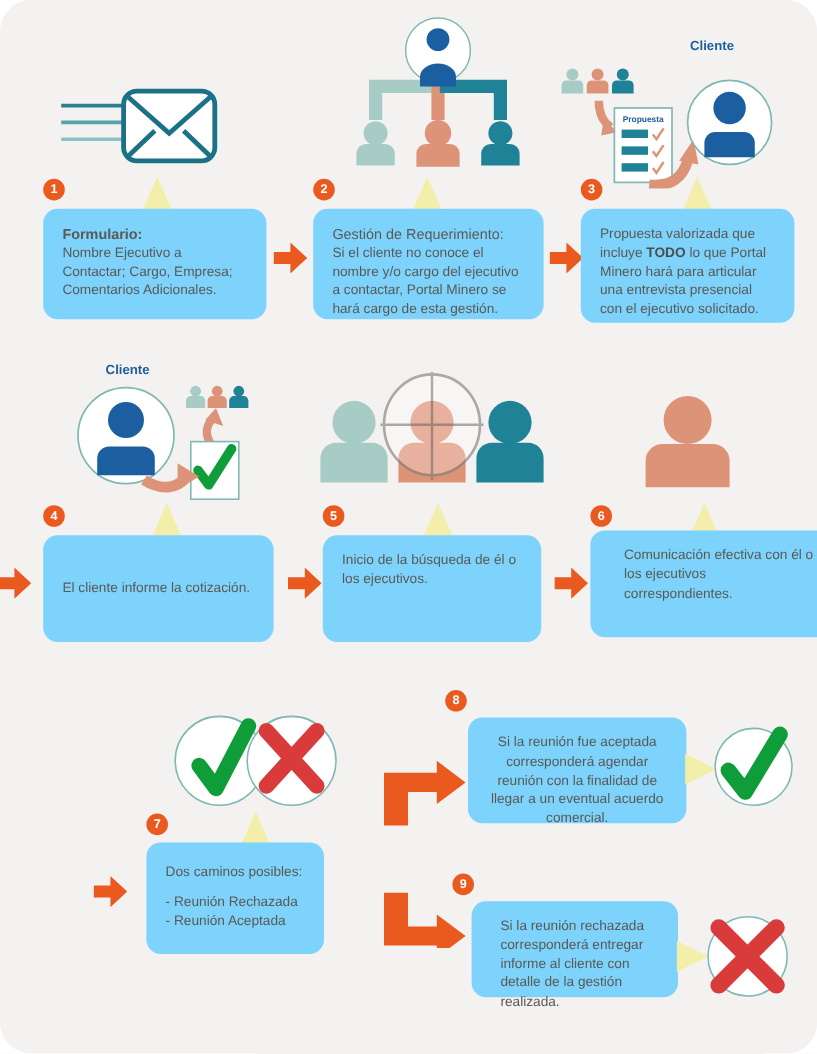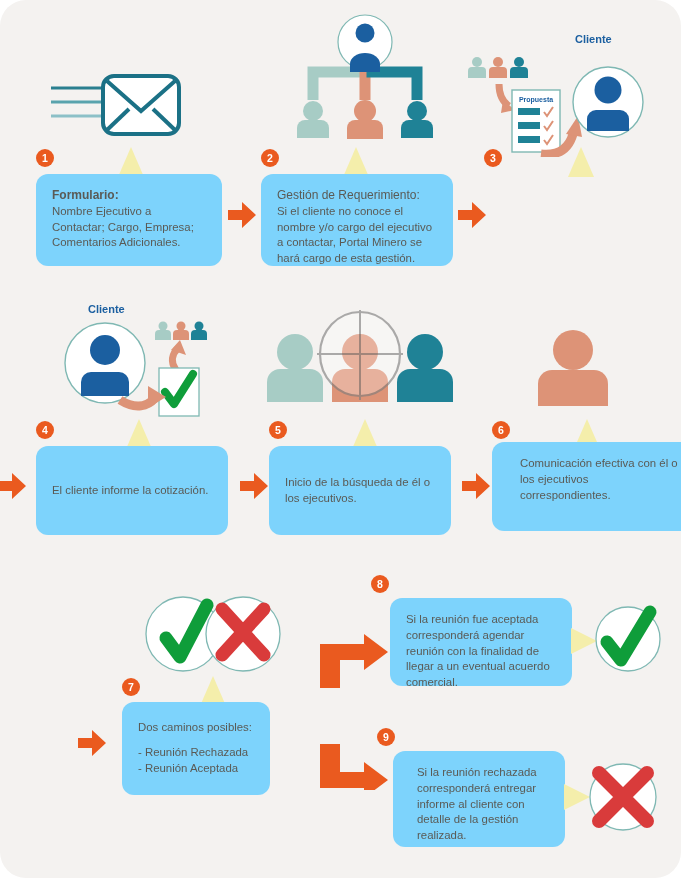--- a/index.html
+++ b/index.html
@@ -119,20 +119,23 @@
     <div style="font-weight:normal;font-size:12px;">Gestión de Requerimiento:</div>
     <div>Si el cliente no conoce el nombre y/o cargo del ejecutivo a contactar, Portal Minero se hará cargo de esta gestión.</div>
   </div>
 
   <svg class="arrow-r" style="left:458px;top:202px;" width="28" height="26" viewBox="0 0 28 26">
     <path d="M0 8 h14 v-8 l14 13 l-14 13 v-8 h-14 z" fill="#ea5a1f"></path>
   </svg>
 
   <div class="badge" style="left:484px;top:149px;">3</div>
   <div class="tail-up" style="left:568px;top:147px;"></div>
+  <div class="box" style="left:484px;top:174px;width:178px;height:95px;">
+    <span>Propuesta valorizada que incluye </span><b>TODO</b><span> lo que Portal Minero hará para articular una entrevista presencial con el ejecutivo solicitado.</span>
+  </div>
 
   <span class="cap" style="left:88px;top:303px;">Cliente</span>
   <svg class="abs" style="left:60px;top:318px;" width="150" height="100" viewBox="0 0 150 100">
     <circle cx="45" cy="45" r="40" fill="#ffffff" stroke="#7fb8b3" stroke-width="1.4"></circle>
     <circle cx="45" cy="32" r="15" fill="#1b5fa0"></circle>
     <path d="M21 78 v-14 a10 10 0 0 1 10 -10 h28 a10 10 0 0 1 10 10 v14 z" fill="#1b5fa0"></path>
 
     <g fill="#a7ccc5">
         <circle cx="103" cy="8" r="4.5"></circle>
         <path d="M95 22 v-6 a4 4 0 0 1 4-4 h8 a4 4 0 0 1 4 4 v6 z"></path>
@@ -185,21 +188,21 @@
       </g>
     <g opacity="0.62">
       <ellipse cx="95" cy="44" rx="40" ry="42" fill="#ffffff" fill-opacity="0.45" stroke="#7d7d7d" stroke-width="2.2"></ellipse>
       <line x1="95" y1="-2" x2="95" y2="90" stroke="#7d7d7d" stroke-width="2"></line>
       <line x1="52" y1="44" x2="138" y2="44" stroke="#7d7d7d" stroke-width="2"></line>
     </g>
   </svg>
 
   <div class="badge" style="left:269px;top:421px;">5</div>
   <div class="tail-up" style="left:352px;top:419px;"></div>
-  <div class="box" style="left:269px;top:446px;width:182px;height:89px;display:flex;align-items:center;">
+  <div class="box" style="left:269px;top:446px;width:182px;height:89px;display:flex;align-items:flex-start;">
     <div>Inicio de la búsqueda de él o los ejecutivos.</div>
   </div>
 
   <svg class="arrow-r" style="left:462px;top:473px;" width="28" height="26" viewBox="0 0 28 26">
     <path d="M0 8 h14 v-8 l14 13 l-14 13 v-8 h-14 z" fill="#ea5a1f"></path>
   </svg>
 
   <svg class="abs" style="left:528px;top:330px;" width="90" height="80" viewBox="0 0 90 80">
     <g fill="#dd9377">
         <circle cx="45" cy="20" r="20"></circle>
@@ -232,36 +235,36 @@
     <div>- Reunión Rechazada</div>
     <div>- Reunión Aceptada</div>
   </div>
 
   <svg class="abs" style="left:318px;top:632px;" width="72" height="62" viewBox="0 0 72 62">
     <path d="M2 42 h16 v-18 l20 0 v-10 l-34 0 v16 h-2 z" fill="none"></path>
     <path d="M2 42 v14 h20 v-28 h24 v10 l24 -18 l-24 -18 v10 h-44 v30 z" fill="#ea5a1f"></path>
   </svg>
 
   <div class="badge" style="left:371px;top:575px;">8</div>
-  <div class="box" style="left:390px;top:598px;width:182px;height:88px;">
+  <div class="box" style="left:390px;top:598px;width:182px;height:88px;text-align:center;">
     <div>Si la reunión fue aceptada corresponderá agendar reunión con la finalidad de llegar a un eventual acuerdo comercial.</div>
   </div>
   <div class="tail-right" style="left:571px;top:628px;"></div>
 
   <svg class="abs" style="left:589px;top:600px;" width="78" height="78" viewBox="0 0 78 78">
     <circle cx="39" cy="39" r="32" fill="#ffffff" stroke="#7fb8b3" stroke-width="1.3"></circle>
     <path d="M18 42 l14 18 l29 -48" fill="none" stroke="#0f9d3a" stroke-width="13" stroke-linecap="round" stroke-linejoin="round"></path>
   </svg>
 
   <svg class="abs" style="left:318px;top:728px;" width="72" height="62" viewBox="0 0 72 62">
     <path d="M2 2 v14 h20 v28 h24 v-10 l24 18 l-24 18 v-10 h-44 v-58 z" fill="#ea5a1f"></path>
   </svg>
 
   <div class="badge" style="left:377px;top:728px;">9</div>
-  <div class="box" style="left:393px;top:751px;width:172px;height:96px;padding-left:24px;">
+  <div class="box" style="left:393px;top:751px;width:172px;height:80px;padding-left:24px;">
     <div>Si la reunión  rechazada corresponderá entregar informe al cliente con detalle de la gestión realizada.</div>
   </div>
   <div class="tail-right" style="left:564px;top:784px;"></div>
 
   <svg class="abs" style="left:582px;top:756px;" width="82" height="82" viewBox="0 0 82 82">
     <circle cx="41" cy="41" r="33" fill="#ffffff" stroke="#7fb8b3" stroke-width="1.3"></circle>
     <path d="M17 17 l48 48 M65 17 l-48 48" stroke="#d93b3b" stroke-width="14" stroke-linecap="round"></path>
   </svg>
 
 </div>

